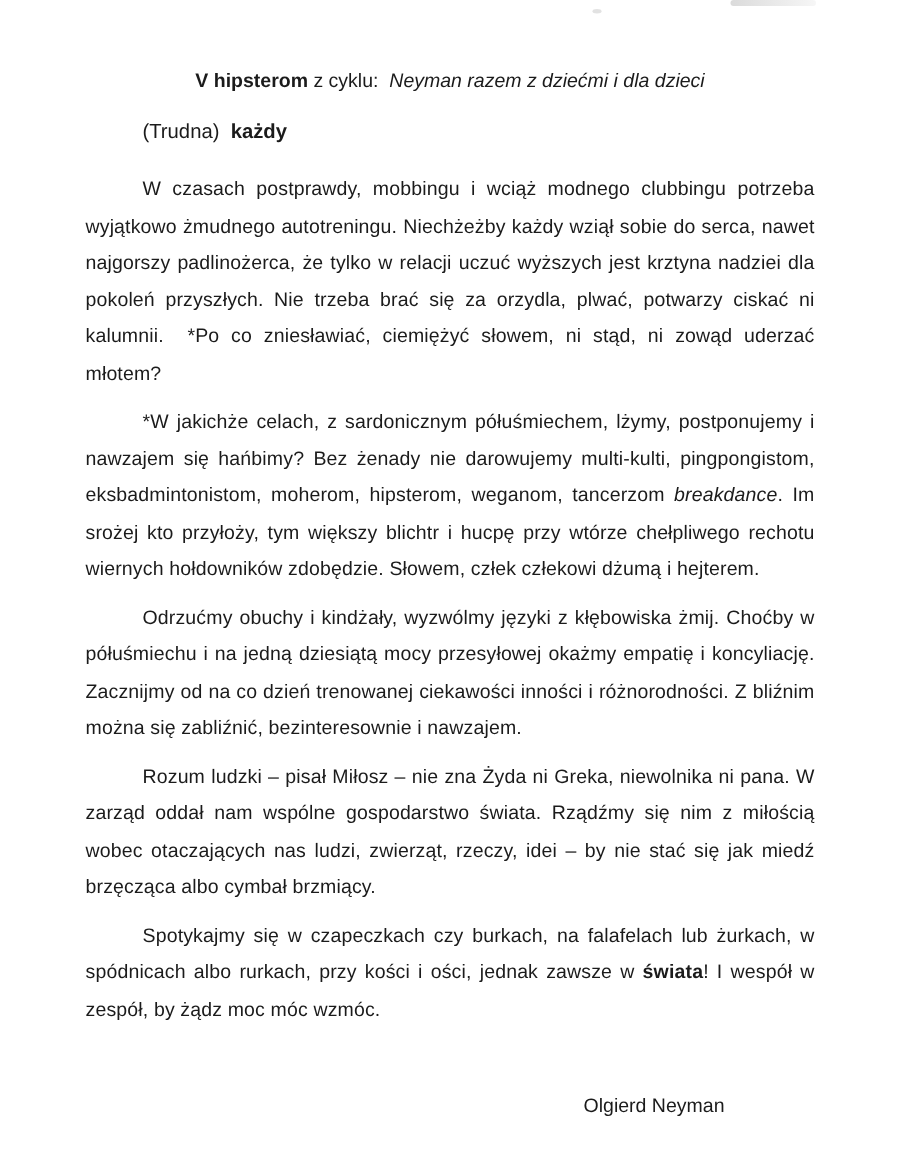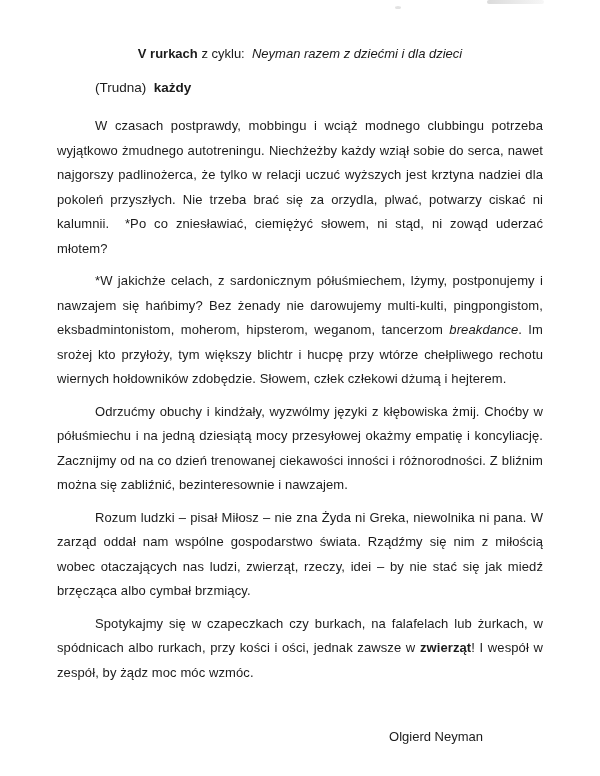--- a/index.html
+++ b/index.html
@@ -65,30 +65,30 @@
 </head>
 <body>
 
 <div class="page">
 
   <div class="artifact-top"></div>
   <div class="artifact-dot"></div>
 
   <div class="content">
 
-    <p class="doc-header"><span class="b">V rurkach</span><span> z cyklu:&nbsp; </span><span class="i">Neyman razem z dziećmi i dla dzieci</span></p>
+    <p class="doc-header"><span class="b">V hipsterom</span><span> z cyklu:&nbsp; </span><span class="i">Neyman razem z dziećmi i dla dzieci</span></p>
 
     <p class="doc-title"><span>(Trudna)&nbsp; </span><span class="b">każdy</span></p>
 
     <p class="para"><span>W czasach postprawdy, mobbingu i wciąż modnego clubbingu potrzeba wyjątkowo żmudnego autotreningu. Niechżeżby każdy wziął sobie do serca, nawet najgorszy padlinożerca, że tylko w relacji uczuć wyższych jest krztyna nadziei dla pokoleń przyszłych. Nie trzeba brać się za orzydla, plwać, potwarzy ciskać ni kalumnii. &nbsp;*Po co zniesławiać, ciemiężyć słowem, ni stąd, ni zowąd uderzać młotem?</span></p>
 
     <p class="para"><span>*W jakichże celach, z sardonicznym półuśmiechem, lżymy, postponujemy i nawzajem się hańbimy? Bez żenady nie darowujemy multi-kulti, pingpongistom, eksbadmintonistom, moherom, hipsterom, weganom, tancerzom </span><span class="i">breakdance</span><span>. Im srożej kto przyłoży, tym większy blichtr i hucpę przy wtórze chełpliwego rechotu wiernych hołdowników zdobędzie. Słowem, człek człekowi dżumą i hejterem.</span></p>
 
     <p class="para"><span>Odrzućmy obuchy i kindżały, wyzwólmy języki z kłębowiska żmij. Choćby w półuśmiechu i na jedną dziesiątą mocy przesyłowej okażmy empatię i koncyliację. Zacznijmy od na co dzień trenowanej ciekawości inności i różnorodności. Z bliźnim można się zabliźnić, bezinteresownie i nawzajem.</span></p>
 
     <p class="para"><span>Rozum ludzki – pisał Miłosz – nie zna Żyda ni Greka, niewolnika ni pana. W zarząd oddał nam wspólne gospodarstwo świata. Rządźmy się nim z miłością wobec otaczających nas ludzi, zwierząt, rzeczy, idei – by nie stać się jak miedź brzęcząca albo cymbał brzmiący.</span></p>
 
-    <p class="para"><span>Spotykajmy się w czapeczkach czy burkach, na falafelach lub żurkach, w spódnicach albo rurkach, przy kości i ości, jednak zawsze w </span><span class="b">zwierząt</span><span>! I wespół w zespół, by żądz moc móc wzmóc.</span></p>
+    <p class="para"><span>Spotykajmy się w czapeczkach czy burkach, na falafelach lub żurkach, w spódnicach albo rurkach, przy kości i ości, jednak zawsze w </span><span class="b">świata</span><span>! I wespół w zespół, by żądz moc móc wzmóc.</span></p>
 
     <p class="author-line"><span>Olgierd Neyman</span></p>
 
   </div>
 </div>
 
 </body></html>

